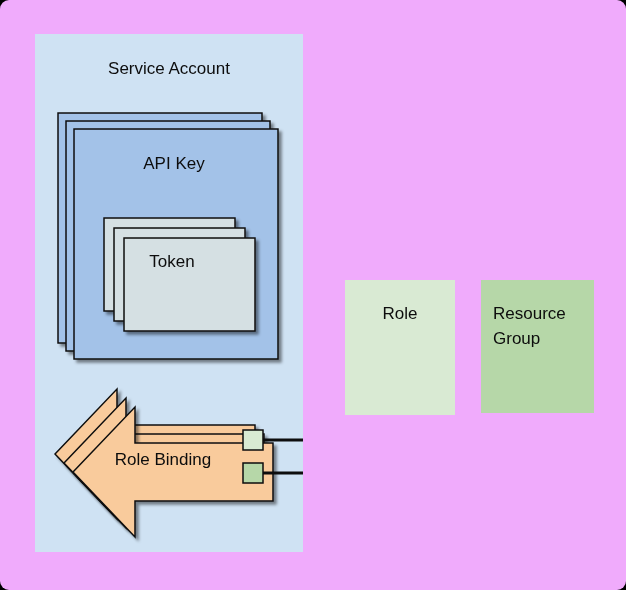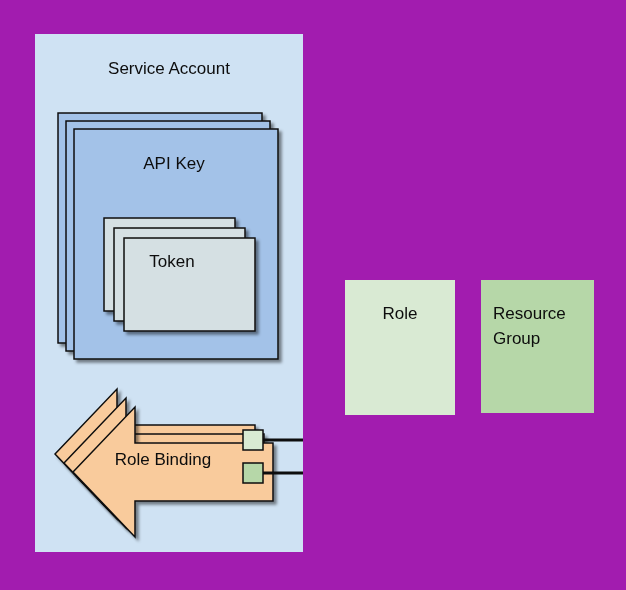--- a/index.html
+++ b/index.html
@@ -10,21 +10,22 @@
   body {
     width: 626px;
     height: 590px;
     overflow: hidden;
     font-family: "Liberation Sans", sans-serif;
   }
   #canvas {
     position: relative;
     width: 626px;
     height: 590px;
-    background: #a21caf;
+    background: #f0abfc;
+    border-radius: 9px;
   }
   #diagram-svg {
     position: absolute;
     left: 0;
     top: 0;
     width: 626px;
     height: 590px;
     display: block;
   }
   .dlabel {

